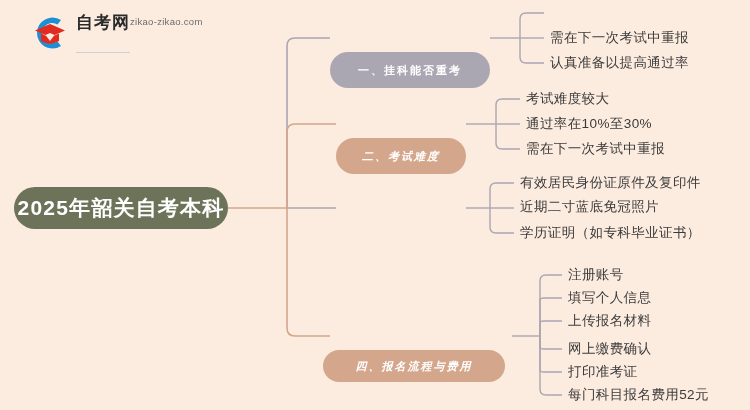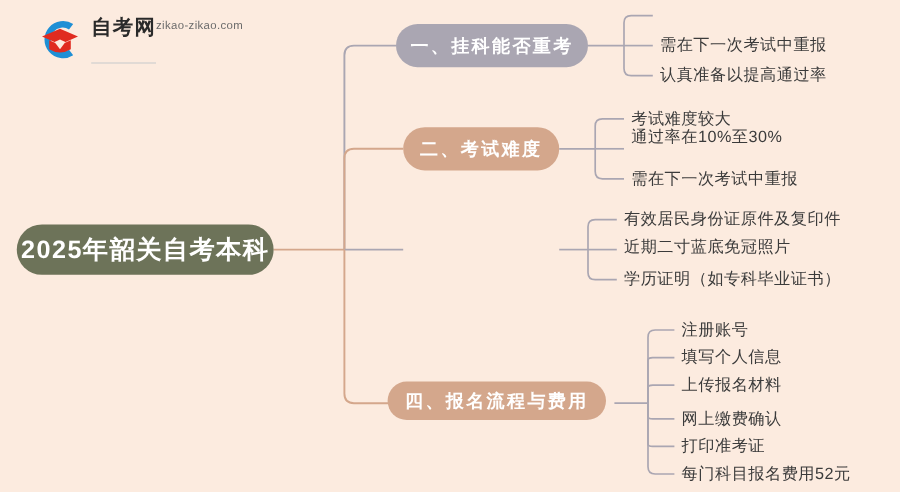--- a/index.html
+++ b/index.html
@@ -82,24 +82,25 @@
     white-space: nowrap;
   }
   .node-root {
     border-radius: 22px;
     background: #6d7359;
     font-size: 21px;
     letter-spacing: 1.2px;
   }
   .node-branch {
     border-radius: 18px;
-    font-size: 15px;
+    font-size: 11px;
+    margin-top: 32px;
   }
   .node-branch.tone-purple { background: #aaa6b2; }
-  .node-branch.tone-tan    { background: #d4a78c; }
+  .node-branch.tone-tan    { background: #d4a78c; font-style: italic; }
 
   
   .leaf {
     position: absolute;
     font-size: 13.5px;
     color: #3b3b3b;
     white-space: nowrap;
     letter-spacing: 0.4px;
     line-height: 16px;
   }
@@ -167,21 +168,21 @@
   <div class="node node-branch tone-purple" style="left:330px; top:20px; width:160px; height:36px;">
     <span>一、挂科能否重考</span>
   </div>
   <div class="leaf" style="left:550px; top:30px;">需在下一次考试中重报</div>
   <div class="leaf" style="left:550px; top:55px;">认真准备以提高通过率</div>
 
   <div class="node node-branch tone-tan" style="left:336px; top:106px; width:130px; height:36px;">
     <span>二、考试难度</span>
   </div>
   <div class="leaf" style="left:526px; top:91px;">考试难度较大</div>
-  <div class="leaf" style="left:526px; top:106px;">通过率在10%至30%</div>
+  <div class="leaf" style="left:526px; top:116px;">通过率在10%至30%</div>
   <div class="leaf" style="left:526px; top:141px;">需在下一次考试中重报</div>
 
   <div class="leaf" style="left:520px; top:175px;">有效居民身份证原件及复印件</div>
   <div class="leaf" style="left:520px; top:200px;font-family:Liberation Mono, monospace;">近期二寸蓝底免冠照片</div>
   <div class="leaf" style="left:520px; top:225px;">学历证明（如专科毕业证书）</div>
 
   <div class="node node-branch tone-tan" style="left:323px; top:318px; width:182px; height:32px;">
     <span>四、报名流程与费用</span>
   </div>
   <div class="leaf" style="left:568px; top:267px;">注册账号</div>

